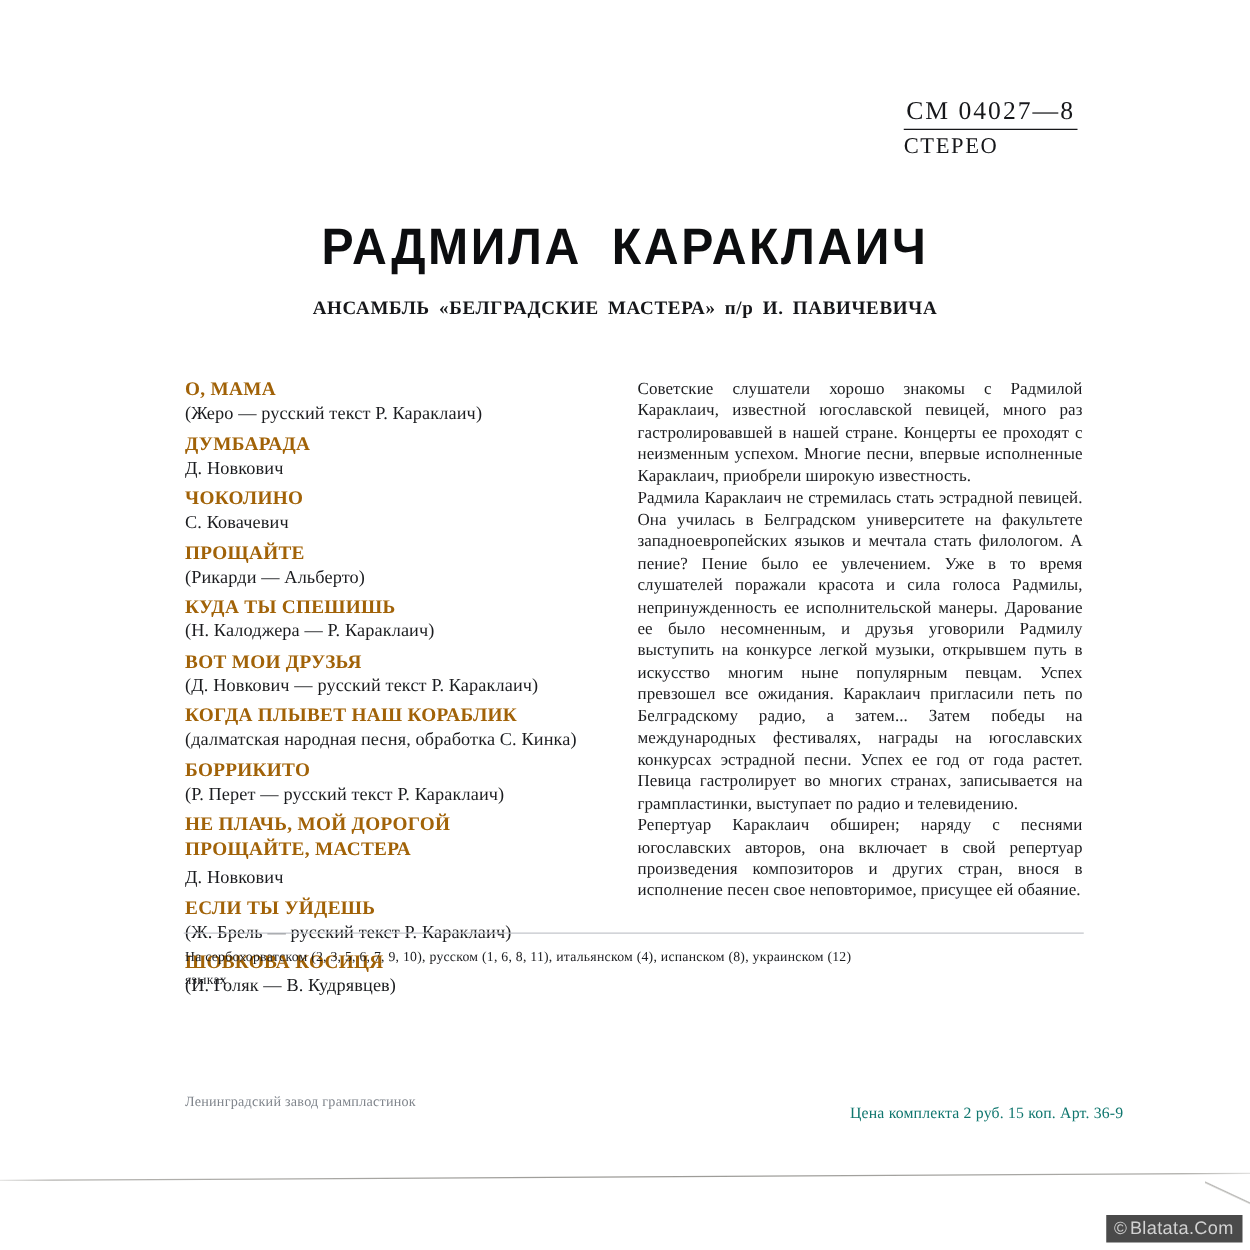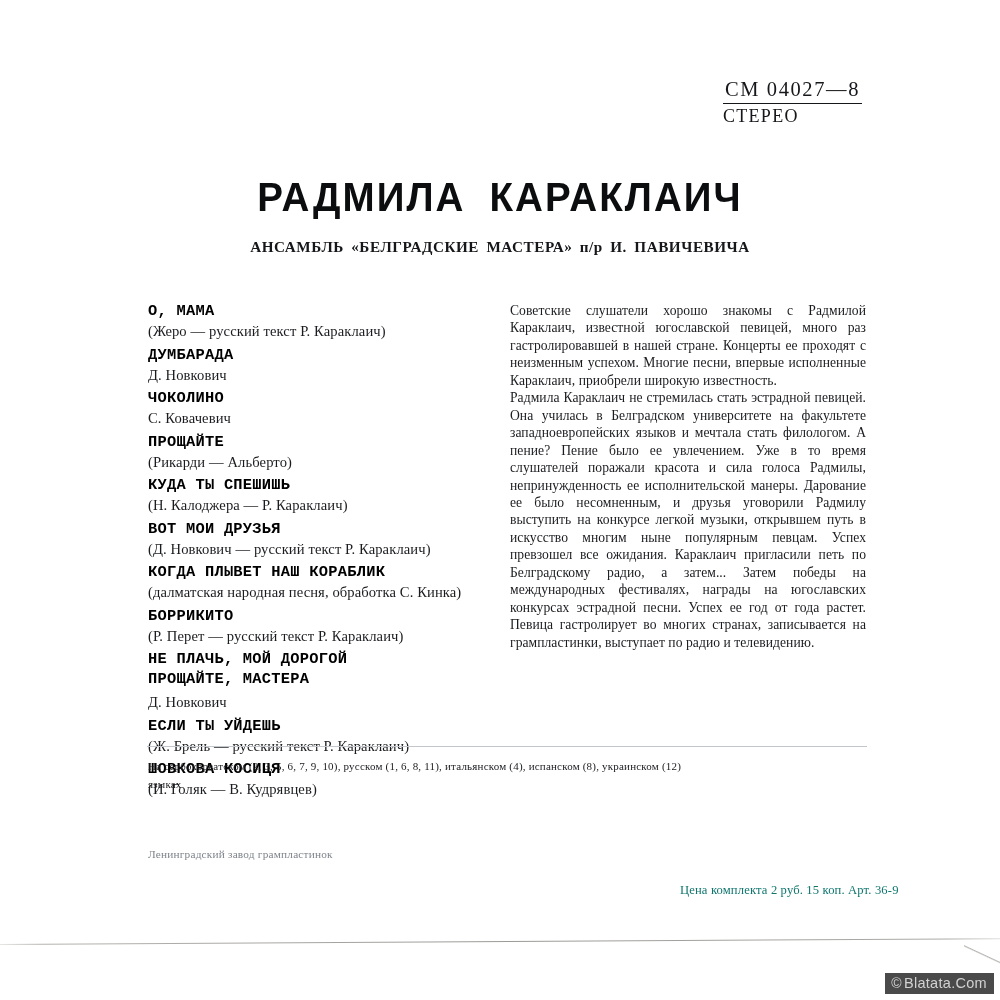--- a/index.html
+++ b/index.html
@@ -90,26 +90,26 @@
     top: 0;
     left: 362px;
     width: 356px;
   }
 
   
   .track {
     margin-bottom: 4.5px;
   }
   .track-title {
-    font-family: Liberation Mono, monospace;
+    font-family: Liberation Serif, serif;
     font-weight: bold;
     font-size: 15.4px;
     letter-spacing: 0.25px;
     line-height: 1.27;
-    color: #000000;
+    color: #a16207;
   }
   .track-credit {
     font-size: 14.6px;
     line-height: 1.3;
     letter-spacing: 0.1px;
     color: #1b1c1f;
     margin-top: 0.5px;
   }
   .track-credit.spaced {
     margin-top: 4px;
@@ -146,21 +146,21 @@
     width: 560px;
     font-size: 11px;
     line-height: 1.62;
     letter-spacing: 0.2px;
     color: #1b1c1f;
   }
 
   
   .factory {
     position: absolute;
-    top: 848px;
+    top: 876px;
     left: 148px;
     font-size: 11.3px;
     letter-spacing: 0.2px;
     color: #7f848b;
   }
   .price {
     position: absolute;
     top: 883px;
     left: 680px;
     font-size: 12.6px;
@@ -284,20 +284,21 @@
       <div class="track">
         <div class="track-title">ШОВКОВА КОСИЦЯ</div>
         <div class="track-credit">(И. Голяк — В. Кудрявцев)</div>
       </div>
 
     </div>
 
     <div class="col-bio">
       <p class="bio-par">Советские слушатели хорошо знакомы с Радмилой Караклаич, известной югославской певицей, много раз гастролировавшей в нашей стране. Концерты ее проходят с неизменным успехом. Многие песни, впервые исполненные Караклаич, приобрели широкую известность.</p>
       <p class="bio-par">Радмила Караклаич не стремилась стать эстрадной певицей. Она училась в Белградском университете на факультете западноевропейских языков и мечтала стать филологом. А пение? Пение было ее увлечением. Уже в то время слушателей поражали красота и сила голоса Радмилы, непринужденность ее исполнительской манеры. Дарование ее было несомненным, и друзья уговорили Радмилу выступить на конкурсе легкой музыки, открывшем путь в искусство многим ныне популярным певцам. Успех превзошел все ожидания. Караклаич пригласили петь по Белградскому радио, а затем... Затем победы на международных фестивалях, награды на югославских конкурсах эстрадной песни. Успех ее год от года растет. Певица гастролирует во многих странах, записывается на грампластинки, выступает по радио и телевидению.</p>
+      <p class="bio-par">Репертуар Караклаич обширен; наряду с песнями югославских авторов, она включает в свой репертуар произведения композиторов и других стран, внося в исполнение песен свое неповторимое, присущее ей обаяние.</p>
     </div>
 
   </div>
 
   <div class="divider"></div>
 
   <div class="languages">На сербохорватском (2, 3, 5, 6, 7, 9, 10),  русском (1, 6, 8, 11), итальянском (4),  испанском (8),  украинском (12) языках</div>
 
   <div class="factory">Ленинградский завод грампластинок</div>
   <div class="price">Цена комплекта 2 руб. 15 коп.  Арт. 36-9</div>

